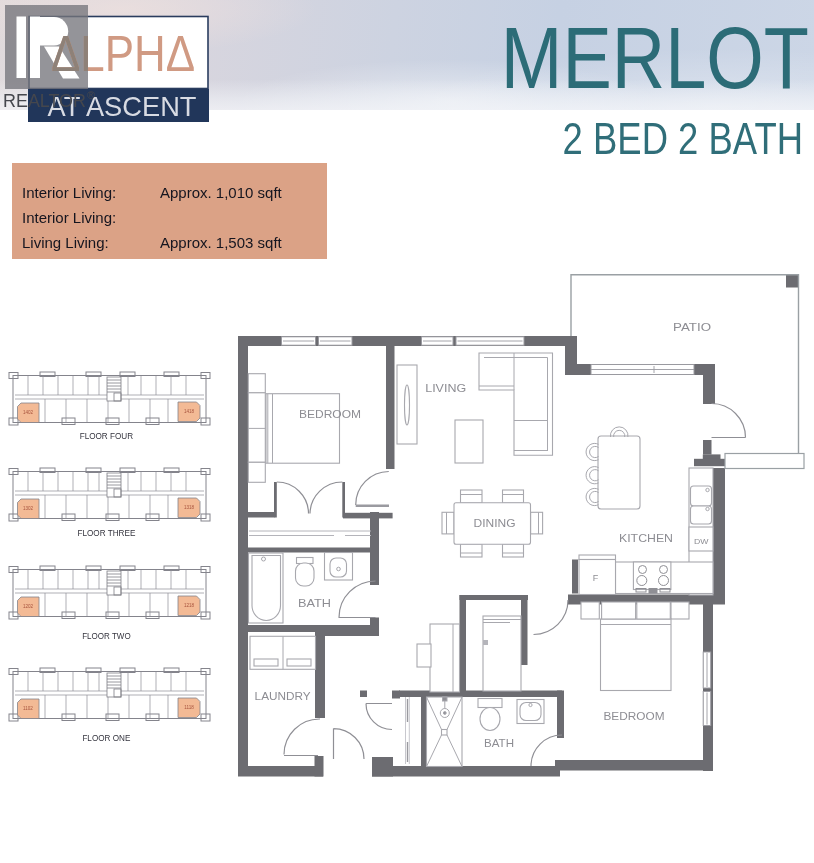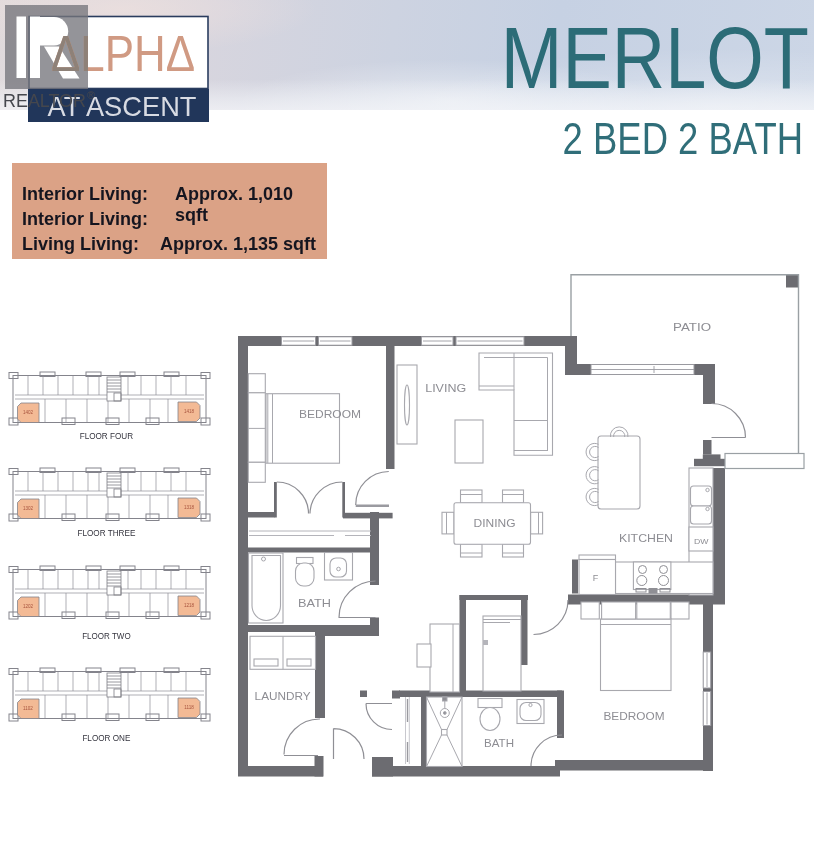--- a/index.html
+++ b/index.html
@@ -48,26 +48,26 @@
 
   <text x="3" y="107" font-size="18.5" fill="#45474d" textLength="83" lengthAdjust="spacingAndGlyphs">REALTOR</text>
   <text x="87" y="99" font-size="11" fill="#45474d">®</text>
 </svg>
 
 <div class="abs" style="left:359px;top:12px;width:450px;height:95px;color:#2c6c77;font-size:87px;line-height:92px;text-align:right;transform:scaleX(0.85);transform-origin:100% 0;">MERLOT</div>
 
 <div class="abs" style="left:353px;top:118px;width:450px;height:46px;color:#306e79;font-size:45px;line-height:42px;text-align:right;transform:scaleX(0.81);transform-origin:100% 0;">2 BED 2 BATH</div>
 
 <div class="abs" style="left:12px;top:163px;width:315px;height:96px;background:#dba286;"></div>
-<div class="abs" style="left:22px;top:163px;width:300px;height:96px;color:#15151f;font-size:18px;font-weight:bold;">
+<div class="abs" style="left:22px;top:163px;width:300px;height:96px;color:#15151f;font-size:15px;font-weight:normal;">
   <div style="position:absolute;top:21px;left:0;">Interior Living:</div>
-    <div style="position:absolute;top:21px;left:153px;">Approx. 1,010 sqft</div>
+    <div style="position:absolute;top:21px;left:138px;">Approx. 1,010 sqft</div>
   <div style="position:absolute;top:46px;left:0;">Interior Living:</div>
   <div style="position:absolute;top:71px;left:0;">Living Living:</div>
-    <div style="position:absolute;top:71px;left:138px;">Approx. 1,135 sqft</div>
+    <div style="position:absolute;top:71px;left:138px;">Approx. 1,503 sqft</div>
 </div>
 
 <svg class="abs" style="left:0;top:360px;" width="230" height="400" viewBox="0 360 230 400" xmlns="http://www.w3.org/2000/svg">
 <defs>
 <g id="plate">
 
   <g fill="none" stroke="#84848c" stroke-width="1">
     <rect x="13" y="3.5" width="193" height="47" fill="#ffffff"></rect>
     <rect x="9" y="0.5" width="9" height="6"></rect>
           <rect x="201" y="0.5" width="9" height="6"></rect>

